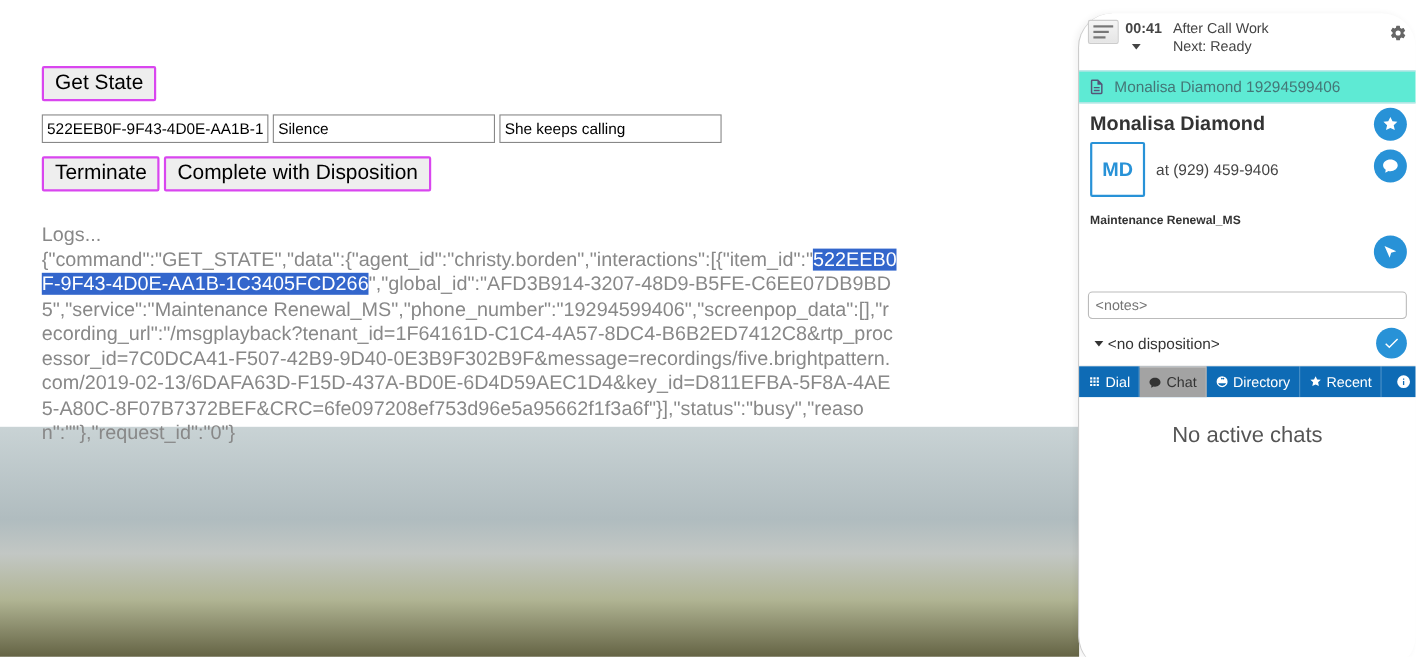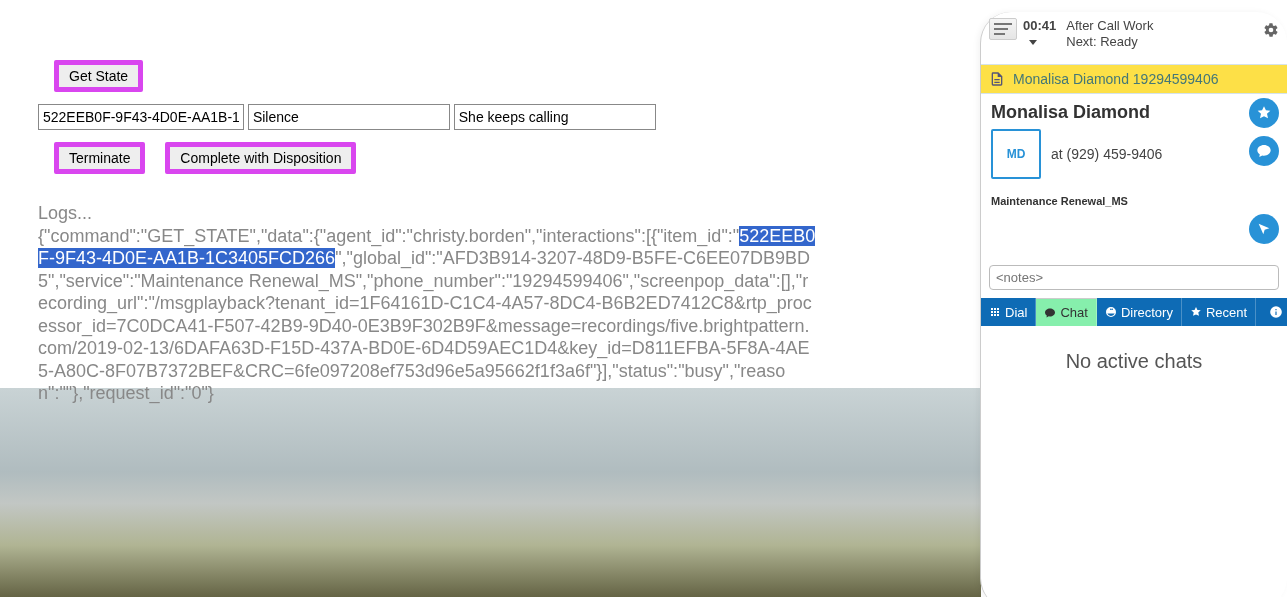--- a/index.html
+++ b/index.html
@@ -15,27 +15,26 @@
     position: relative;
   }
   .main {
     position: absolute;
     left: 38px;
     top: 60px;
     width: 930px;
   }
   .btn {
     background: #eee;
-    border: 5px solid #d946ef;
+    border: 2px solid #d946ef;
     padding: 3px 10px;
-    font-size: 14px;
+    font-size: 19px;
     cursor: pointer;
     border-radius: 2px;
     font-family: inherit;
-    margin-left: 16px;
   }
   .row { margin-top: 12px; }
   .textinput {
     border: 1px solid #888;
     font-size: 14px;
     padding: 2px 4px;
     height: 20px;
     font-family: inherit;
   }
   .logs {
@@ -105,32 +104,32 @@
   .top-status .col2 { }
   .caret-down {
     width:0;height:0;border-left:4px solid transparent;border-right:4px solid transparent;border-top:5px solid #444;display:inline-block;margin-left:6px;vertical-align:middle;
   }
   .gear {
     color:#666; flex-shrink:0; cursor:pointer; padding-top:4px;
   }
   .contact-strip {
     display:flex; align-items:center; gap:8px;
     padding:6px 8px;
-    background:#fde047;
+    background:#5eead4;
     border-top:1px solid #d5e3eb;
     border-bottom:1px solid #d5e3eb;
     color:#477;
     font-size:14px;
   }
   .doc-icon { width:16px;height:16px;color:#557; flex-shrink:0;}
   .contact-body { padding:8px 10px 10px 10px; position:relative; }
   .contact-name { font-size:18px; font-weight:600; color:#333; }
   .contact-line { display:flex; align-items:center; gap:10px; margin-top:6px; }
   .avatar {
-    width:46px;height:46px;border:2px solid #2892d7;color:#2892d7;font-weight:700;font-size:12px;display:flex;align-items:center;justify-content:center;border-radius:2px;
+    width:46px;height:46px;border:2px solid #2892d7;color:#2892d7;font-weight:700;font-size:18px;display:flex;align-items:center;justify-content:center;border-radius:2px;
   }
   .phone-text { color:#444; font-size:14px; }
   .service-name { margin-top:16px; font-weight:600; color:#333; font-size:11px; }
   .round-btns {
     position:absolute; right:8px; top:4px; display:flex; flex-direction:column; gap:8px;
   }
   .round {
     width:30px;height:30px;border-radius:50%;background:#2892d7;color:#fff;display:flex;align-items:center;justify-content:center;cursor:pointer;
   }
   .notes-wrap { padding: 8px; display:flex; flex-direction:column; gap:10px; }
@@ -141,21 +140,21 @@
   .disp-left { display:flex; align-items:center; gap:4px; font-size:14px; color:#333; cursor:pointer;}
   .check-round {
     width:28px;height:28px;border-radius:50%;background:#2892d7;color:#fff;display:flex;align-items:center;justify-content:center;cursor:pointer;
   }
   .tabs {
     display:flex; background:#0e6bb5; color:#fff; font-size:13px; height:28px;
   }
   .tab {
     display:flex;align-items:center; gap:4px; padding:0 8px; cursor:pointer; border-right:1px solid rgba(255,255,255,.25);
   }
-  .tab.active { background:#86efac; color:#333; border-top:1px solid #ccc; }
+  .tab.active { background:#a3a3a3; color:#333; border-top:1px solid #ccc; }
   .tab.active svg path, .tab.active svg rect { fill:#333; }
   .tabs .tab:last-child { border-right:none; }
   .panel-body {
     flex:1; display:flex; align-items:flex-start; justify-content:center; padding-top:24px; color:#555; font-size:20px;
   }
 </style>
 </head>
 <body>
 
 <div class="bg"></div>
@@ -237,20 +236,31 @@
             <path fill="#fff" d="M4 4l16 7-7 2-2 7z"></path>
           </svg>
       </div>
     </div>
   </div>
 
   <div class="notes-wrap">
     <input class="notes-input" placeholder="&lt;notes&gt;" style="">
   </div>
 
+  <div class="disp-row">
+    <div class="disp-left">
+      <span class="caret-down" style="border-top-color:#333"></span>
+      <span>&lt;no disposition&gt;</span>
+    </div>
+    <div class="check-round">
+      <svg width="16" height="16" viewBox="0 0 24 24">
+          <path fill="#fff" d="M9 16.2 4.8 12l-1.4 1.4L9 19 21 7l-1.4-1.4z"></path>
+        </svg>
+    </div>
+  </div>
 
   <div class="tabs">
     <div class="tab">
       <svg width="12" height="12" viewBox="0 0 24 24">
           <path fill="#fff" d="M4 4h4v4H4zm6 0h4v4h-4zm6 0h4v4h-4zM4 10h4v4H4zm6 0h4v4h-4zm6 0h4v4h-4zM4 16h4v4H4zm6 0h4v4h-4zm6 0h4v4h-4z"></path>
         </svg>
       <span>Dial</span>
     </div>
     <div class="tab active">
       <svg width="12" height="12" viewBox="0 0 24 24">

